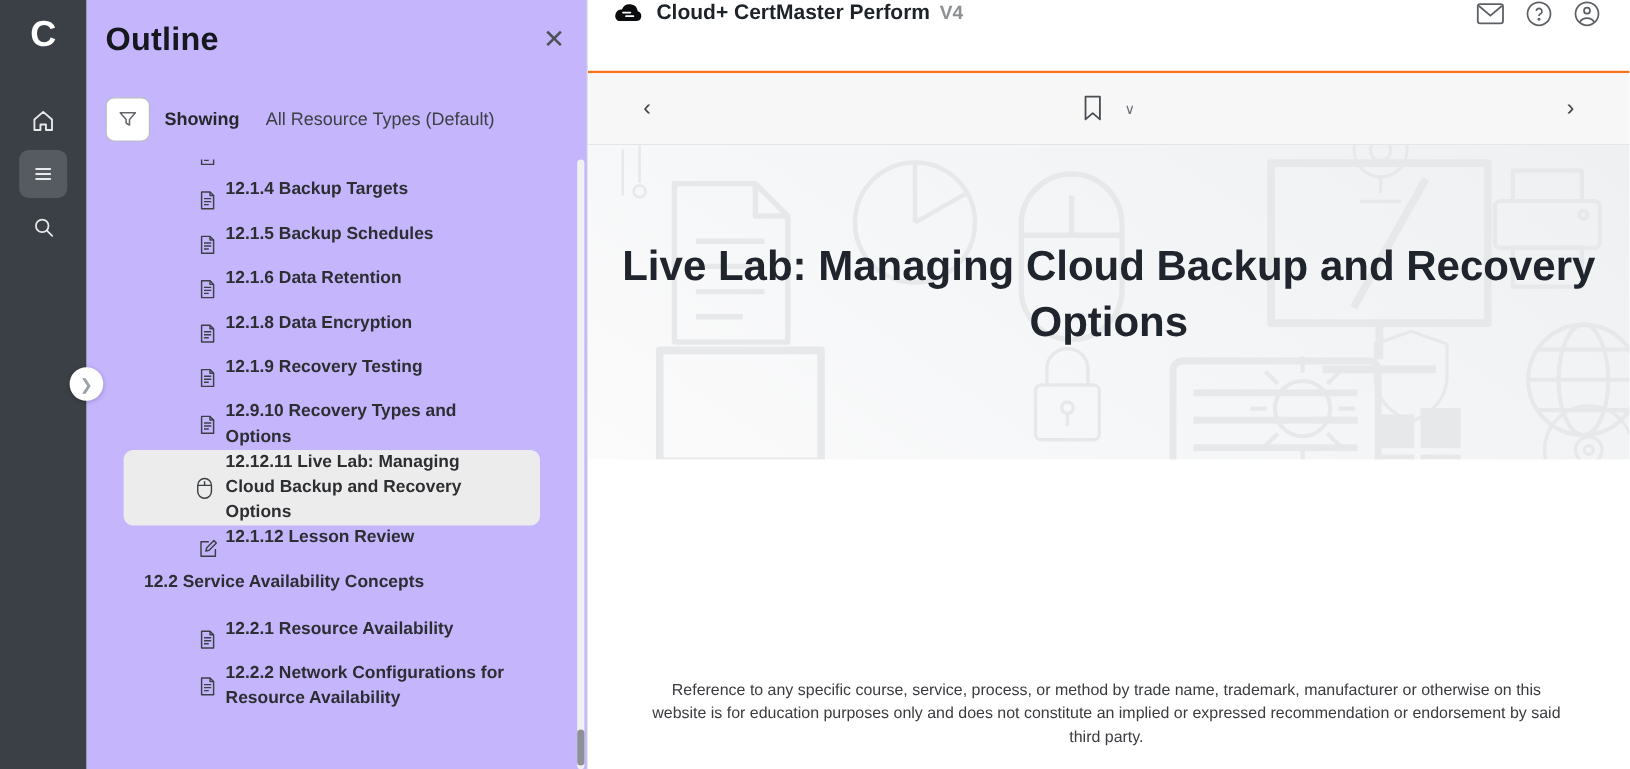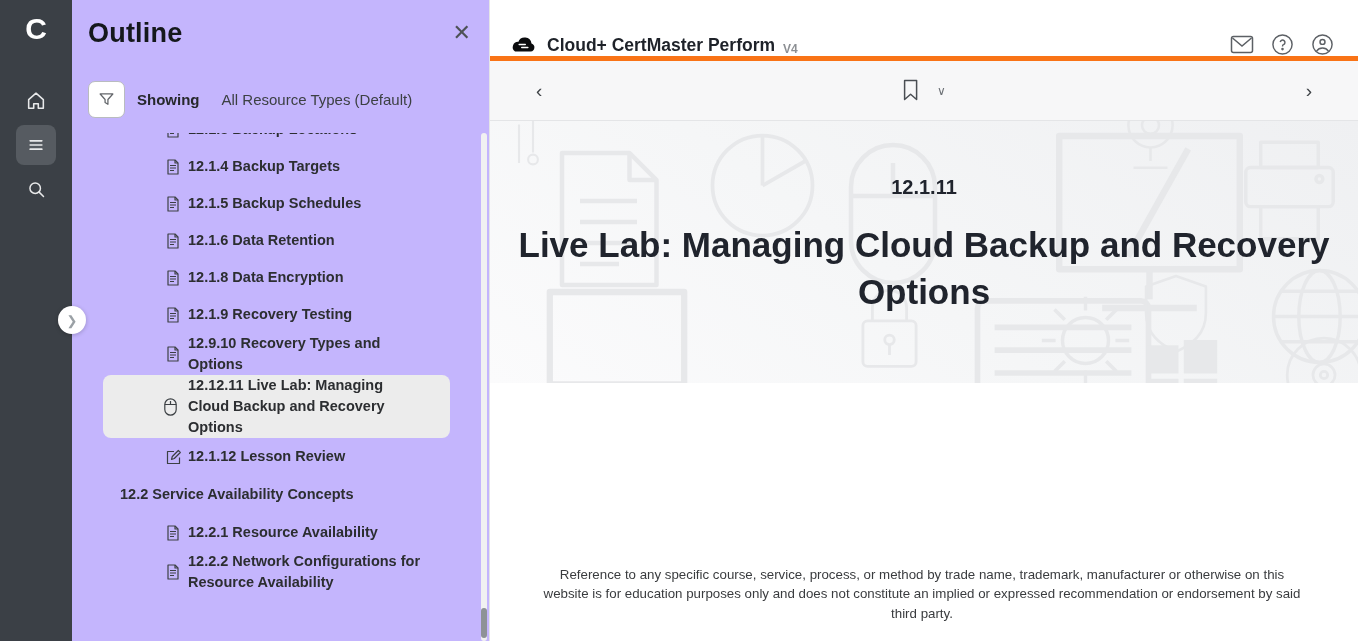--- a/index.html
+++ b/index.html
@@ -31,42 +31,42 @@
   .panel-close { margin-left:auto; color:#4d5156; font-size:22px; line-height:22px;
     cursor:pointer; font-weight:400; }
   .filter-row { height:67px; display:flex; align-items:center; padding:0 16px; gap:12px; }
   .filter-btn { width:37px; height:37px; border:1px solid #b9bcbf; border-radius:7px;
     background:#fff; display:flex; align-items:center; justify-content:center; cursor:pointer; }
   .filter-showing { font-size:15px; font-weight:700; color:#26282b; }
   .filter-value { font-size:15px; color:#3c4043; margin-left:10px;text-align:center; }
 
   .o-viewport { flex:1; overflow:hidden; position:relative; }
   .o-list { margin-top:-22px; }
-  .o-row { position:relative; min-height:37px; display:flex; align-items:center;
+  .o-row { position:relative; min-height:37px; display:flex; align-items:flex-start;
     padding-left:116px; padding-right:42px; cursor:pointer; }
   .o-row .o-icon { position:absolute; left:93px; top:50%; transform:translateY(-50%);
     display:flex; }
   .o-row .o-label { font-size:14.5px; font-weight:700; color:#2c2e31; line-height:21px;
     max-width:250px; }
   .o-row.section { padding-left:48px; min-height:39px; }
   .o-row.selected { background:#ececec; border-radius:8px; margin:0 39px 0 31px;
     padding-left:85px; min-height:58px; }
   .o-row.selected .o-icon { left:60px; }
 
   .o-scroll-track { position:absolute; right:2px; top:133px; bottom:0; width:6px;
     background:#f1f1f2; border-radius:3px; z-index:4; }
   .o-scroll-thumb { position:absolute; right:2px; top:608px; height:30px; width:6px;
     background:#8e9297; border-radius:3px; z-index:5; cursor:grab; }
 
   
   .main { flex:1; position:relative; display:flex; flex-direction:column; background:#fff; }
-  .main-head { height:61px; display:flex; align-items:flex-end; padding:0 24px 0 20px;
-    background:#fff; border-bottom:5px solid #f97316; }
+  .main-head { height:61px; display:flex; align-items:flex-start; padding:0 24px 0 20px;
+    background:#fff; border-bottom:2px solid #f97316; }
   .main-title { font-size:17.5px; font-weight:700; color:#1e2229; margin-left:10px; }
-  .main-version { font-size:12px; font-weight:700; color:#8d9094; margin-left:8px; margin-top:3px; }
+  .main-version { font-size:16px; font-weight:700; color:#8d9094; margin-left:8px; margin-top:3px; }
   .head-actions { margin-left:auto; display:flex; align-items:center; gap:17px; }
   .head-actions .hbtn { display:flex; cursor:pointer; }
 
   .nav-bar { height:60px; background:#f7f7f8; border-bottom:1px solid #e4e5e7;
     display:flex; align-items:center; padding:0 46px; position:relative; }
   .nav-arrow { color:#3f4347; font-size:19px; cursor:pointer; line-height:1; }
   .nav-arrow.right { margin-left:auto; }
   .bookmark-group { position:absolute; left:50%; transform:translateX(-50%);
     display:flex; align-items:center; gap:18px; }
   .bm-btn, .bm-caret { cursor:pointer; display:flex; }
@@ -454,21 +454,20 @@
           </svg>
           <svg viewBox="0 0 100 100" width="92" height="92" style="left: 788px; top: 208px;">
             <g fill="none" stroke="#e7e8ea" stroke-width="3" stroke-linejoin="round">
               <circle cx="50" cy="50" r="40"></circle>
               <circle cx="50" cy="50" r="12"></circle>
               <circle cx="50" cy="50" r="4"></circle>
             </g>
           </svg>
         </div>
       <div class="banner-inner">
-        <div class="lesson-number">12.1.11</div>
         <div class="lesson-title">Live Lab: Managing Cloud Backup and Recovery Options</div>
       </div>
     </div>
 
     <div class="body-space">
       <p class="disclaimer">Reference to any specific course, service, process, or method by trade name, trademark, manufacturer or otherwise on this website is for education purposes only and does not constitute an implied or expressed recommendation or endorsement by said third party.</p>
     </div>
 
   </main>
 </div>

